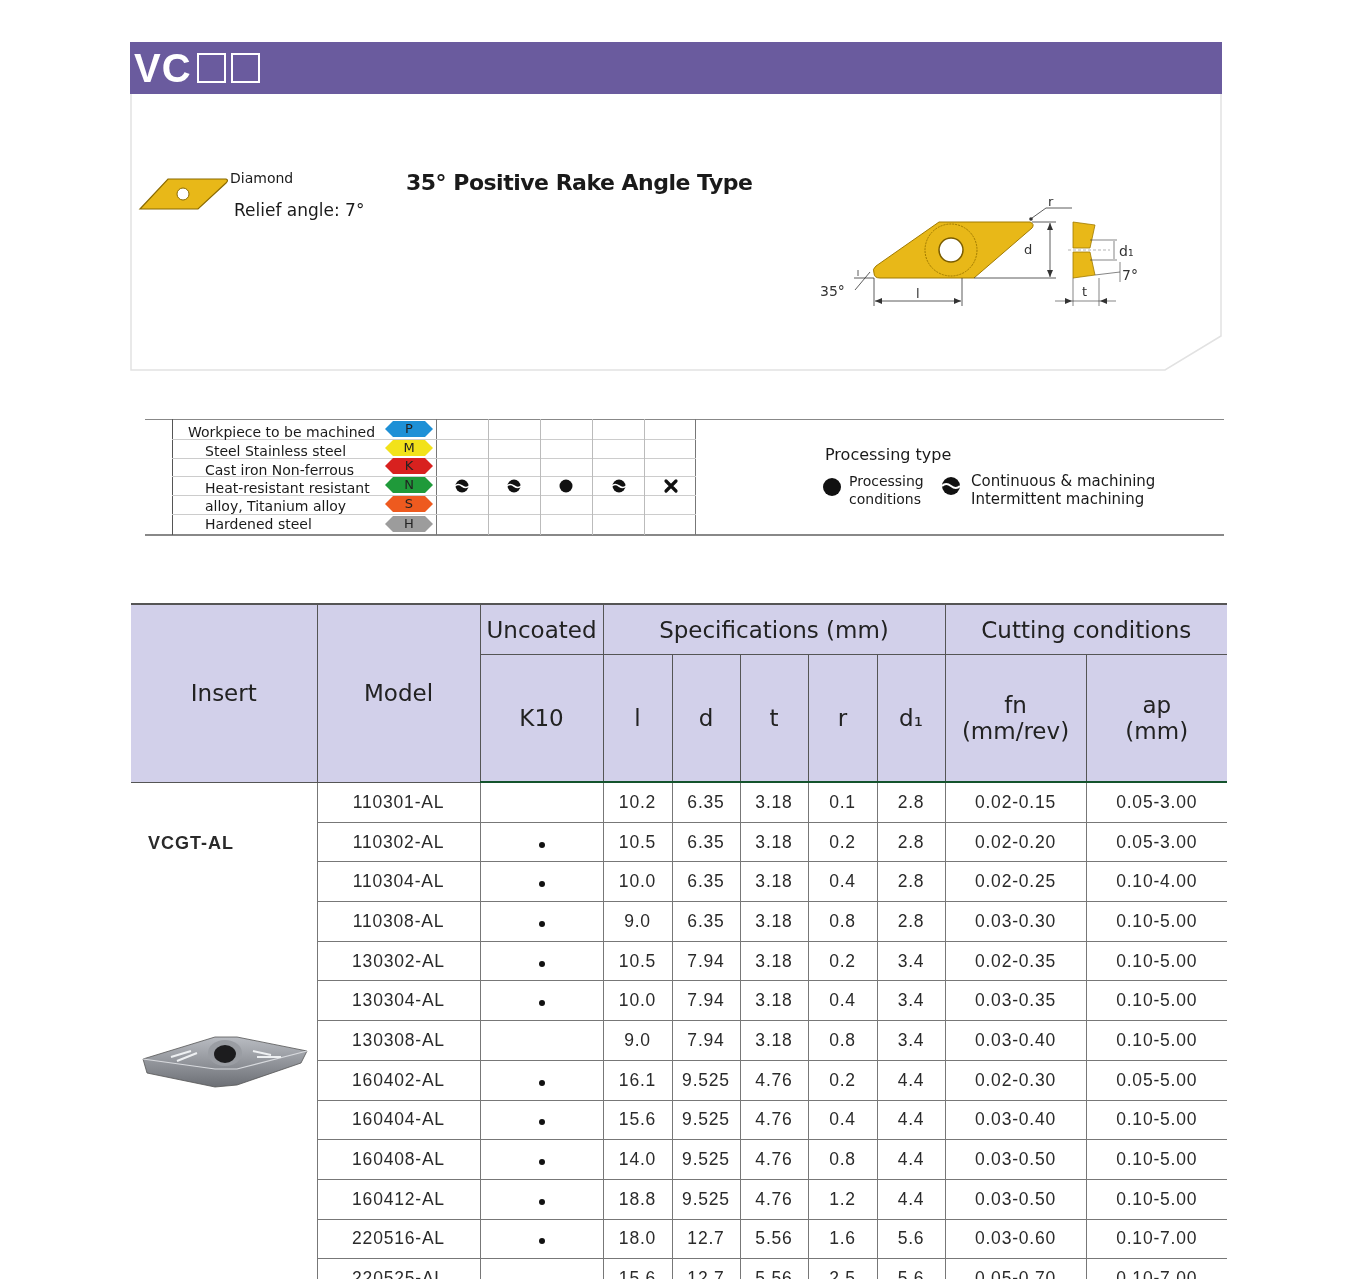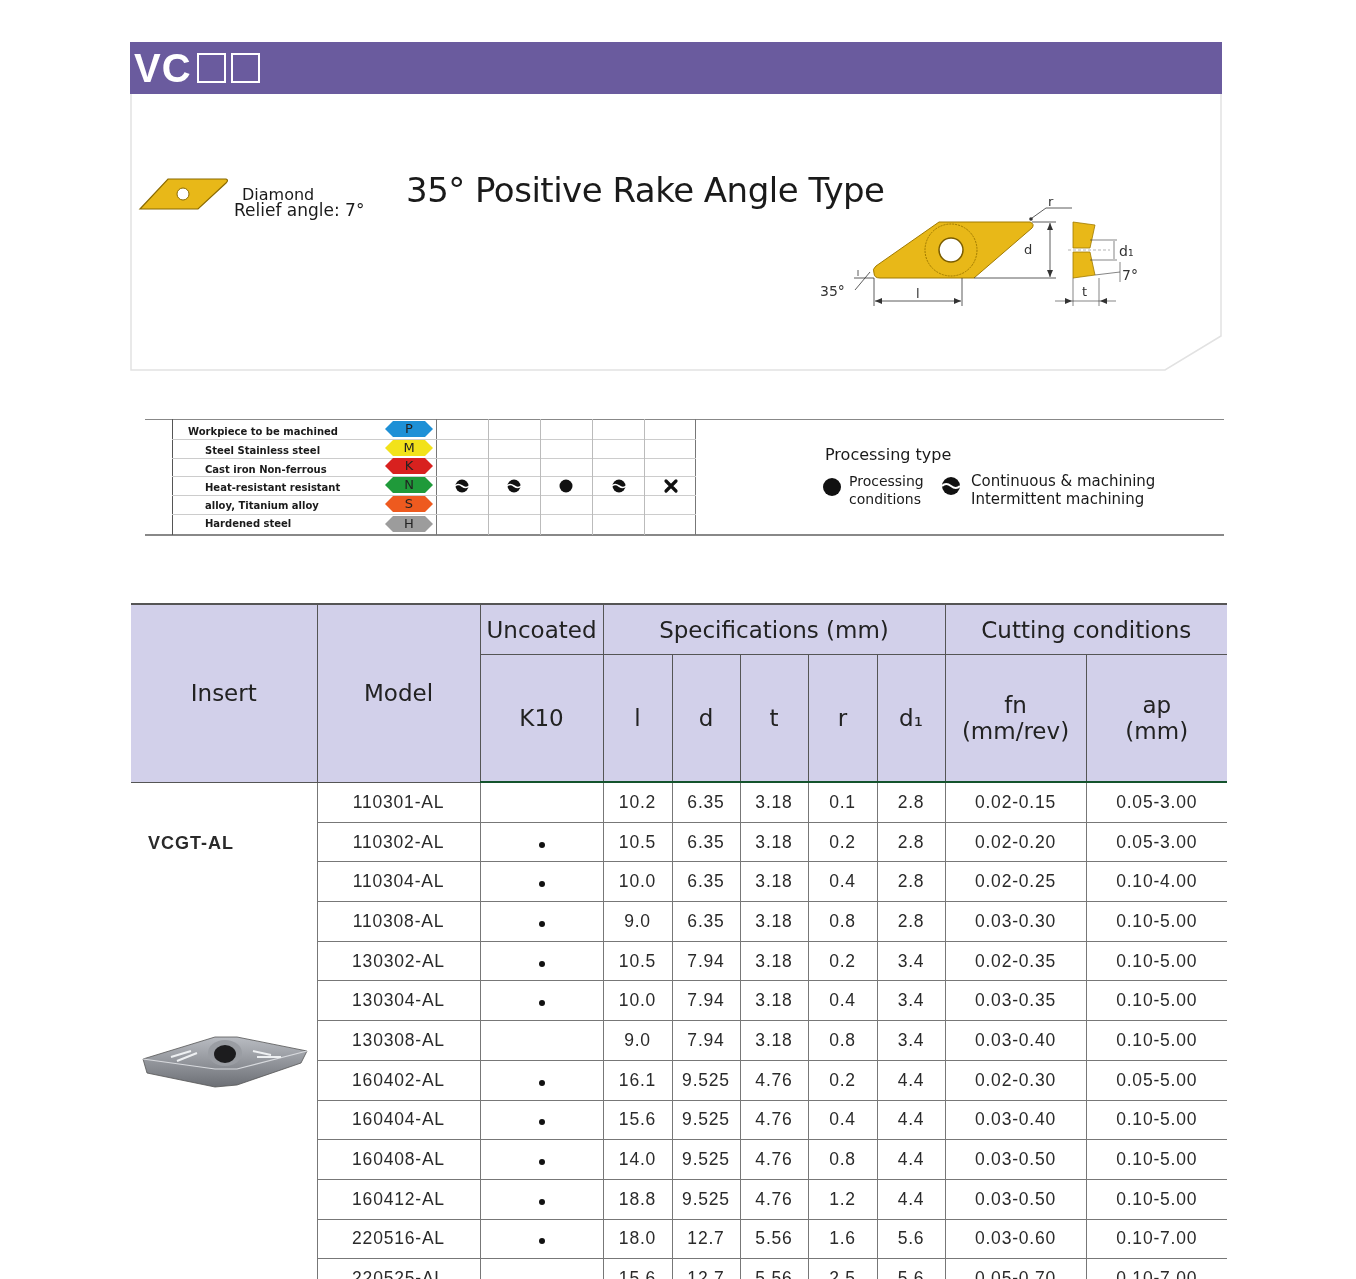--- a/index.html
+++ b/index.html
@@ -8,34 +8,34 @@
   .card-outline { position:absolute; left:0; top:0; width:1092px; height:330px; }
   .banner { position:absolute; left:130px; top:42px; width:1092px; height:52px;
             background:#6a5b9e; }
   .banner-title { position:absolute; left:134px; top:44px; height:48px; line-height:48px;
                   color:#fff; font-family:"Liberation Sans", sans-serif; font-weight:bold;
                   font-size:40px; letter-spacing:1px; display:flex; align-items:center; }
   .banner-box { display:inline-block; width:29px; height:30px; border:2.5px solid #fff;
                 margin-left:5px; box-sizing:border-box; }
 
   .shape-icon { position:absolute; left:138px; top:175px; }
-  .shape-name { position:absolute; left:242px; top:170px; font-size:16px;margin-top:15px; }
+  .shape-name { position:absolute; left:230px; top:170px; font-size:14px; }
   .relief { position:absolute; left:234px; top:200px; font-size:17px; }
-  .main-title { position:absolute; left:406px; top:170px; font-size:34px; font-weight:normal;
+  .main-title { position:absolute; left:406px; top:170px; font-size:22px; font-weight:bold;
                 font-family:"DejaVu Sans", sans-serif; letter-spacing:-0.5px; }
   .diagram { position:absolute; left:810px; top:190px; }
   .mat-topline { position:absolute; left:145px; top:419px; width:1079px; height:1px; background:#888; }
   .mat-botline { position:absolute; left:145px; top:534px; width:1079px; height:2px; background:#888; }
   .mat-leftbar { position:absolute; left:172px; top:419px; width:1px; height:116px; background:#555; }
   .mat-grid { position:absolute; left:436px; top:419px; width:260px; height:116px;
               border-left:1px solid #777; border-right:1px solid #777; box-sizing:border-box; }
   .mat-row-line { position:absolute; left:172px; height:1px; width:264px; background:#ccc; }
   .mat-grid-hline { position:absolute; left:436px; width:260px; height:1px; background:#ccc; }
   .mat-grid-vline { position:absolute; top:419px; width:1px; height:116px; background:#bbb; }
-  .mat-text { position:absolute; left:188px; font-size:10px; line-height:18px; white-space:nowrap;font-weight:bold; }
+  .mat-text { position:absolute; left:188px; font-size:14px; line-height:18px; white-space:nowrap; }
   .mat-text.indent { left:205px; }
   .iso-tag { position:absolute; left:385px; width:48px; height:16px; }
   .iso-tag svg { display:block; }
   .iso-letter { position:absolute; left:0; top:0; width:48px; height:16px; text-align:center;
                 font-size:13px; line-height:16px; color:#222; font-family:"DejaVu Sans", sans-serif; }
   .mark { position:absolute; top:478px; width:16px; height:16px; }
 
   .proc-title { position:absolute; left:825px; top:445px; font-size:16px; }
   .proc-dot { position:absolute; left:823px; top:478px; width:18px; height:18px;
               border-radius:50%; background:#111; }

